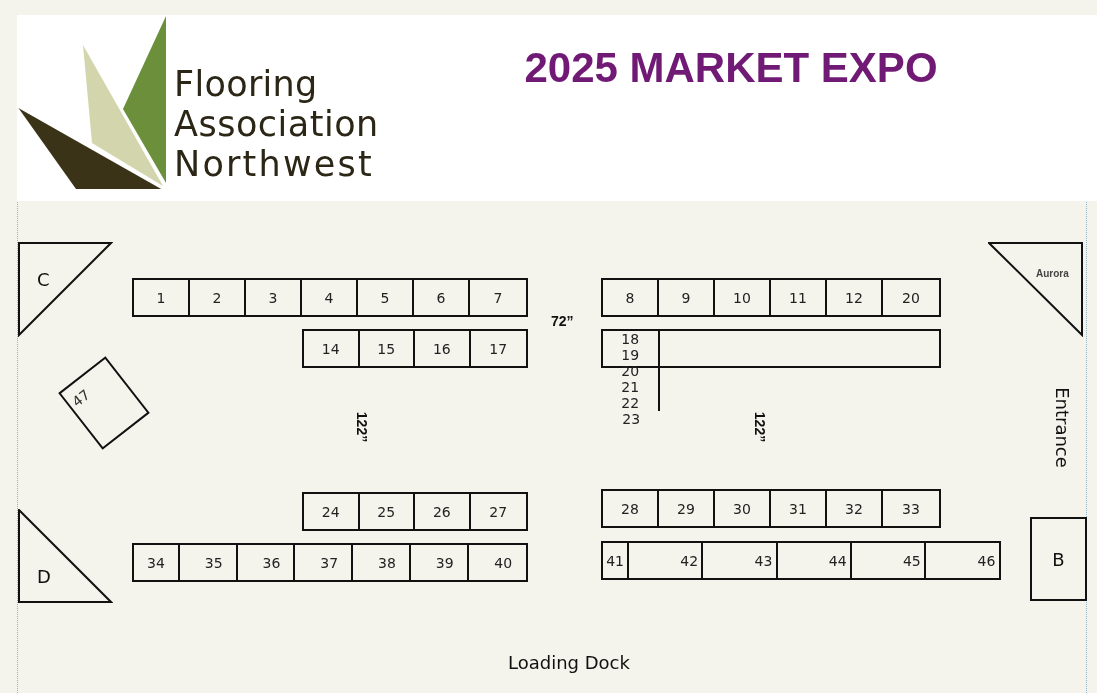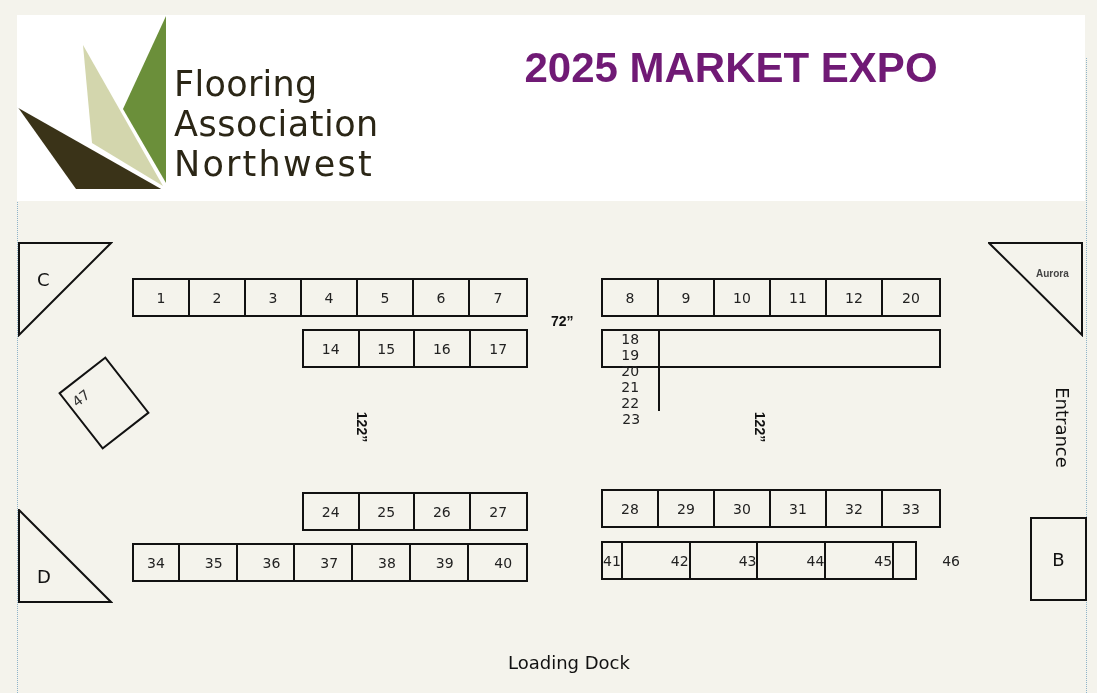--- a/index.html
+++ b/index.html
@@ -4,21 +4,21 @@
 <style>
   html, body { margin:0; padding:0; }
   body {
     width:1097px; height:693px; position:relative; overflow:hidden;
     background:#f4f3ec;
     font-family:"Liberation Sans", "DejaVu Sans", sans-serif;
     color:#111;
   }
   .guide-left { position:absolute; left:17px; top:188px; width:0; height:505px; border-left:1px dotted #8fb3c9; }
   .guide-right { position:absolute; left:1086px; top:58px; width:0; height:635px; border-left:1px dotted #8fb3c9; }
-  .header { position:absolute; left:17px; top:15px; width:1068px; height:186px; background:#ffffff; }
+  .header { position:absolute; left:17px; top:15px; width:1068px; height:186px; background:#ffffff;padding-left:12px; }
   .logo { position:absolute; left:0; top:0; width:358px; height:186px; }
   .logo svg { position:absolute; left:0; top:0; }
   .logo-text { position:absolute; left:157px; top:49px; font-family:"DejaVu Sans", sans-serif; color:#2b2616; font-size:35px; line-height:40px; letter-spacing:0.5px; }
   .logo-text div { white-space:nowrap; }
   .logo-text .l1 { letter-spacing:0.3px; }
   .logo-text .l3 { letter-spacing:2.2px; }
   .title { position:absolute; left:360px; top:30px; width:708px; text-align:center; color:#701a75; font-weight:bold; font-size:42px; line-height:46px; }
   .subtitle { position:absolute; left:360px; top:100px; width:708px; text-align:center; color:#595959; font-weight:bold; font-style:italic; font-size:42px; line-height:46px; }
   .booth-row { position:absolute; display:flex; border:2px solid #111; box-sizing:border-box; height:39px; }
   .booth { width:56.5px; box-sizing:border-box; border-right:2px solid #111; display:flex; align-items:center; justify-content:center; font-family:"DejaVu Sans", sans-serif; font-size:14px; color:#222; cursor:pointer; }
@@ -138,21 +138,21 @@
 
 <div class="booth-row" style="left:601px; top:489px; width:340px;">
   <div class="booth">28</div>
   <div class="booth">29</div>
   <div class="booth">30</div>
   <div class="booth">31</div>
   <div class="booth">32</div>
   <div class="booth">33</div>
 </div>
 
-<div class="booth-row" style="left:601px; top:541px; width:316px;gap:48px;">
+<div class="booth-row" style="left:601px; top:541px; width:400px;gap:48px;">
   <div class="booth">41</div>
   <div class="booth">42</div>
   <div class="booth">43</div>
   <div class="booth">44</div>
   <div class="booth">45</div>
   <div class="booth">46</div>
 </div>
 
 <div class="dim" style="left:551px; top:313px;">72”</div>
 <div class="dim dim-vert" style="left:344px; top:419px; width:36px; text-align:center;">122”</div>

